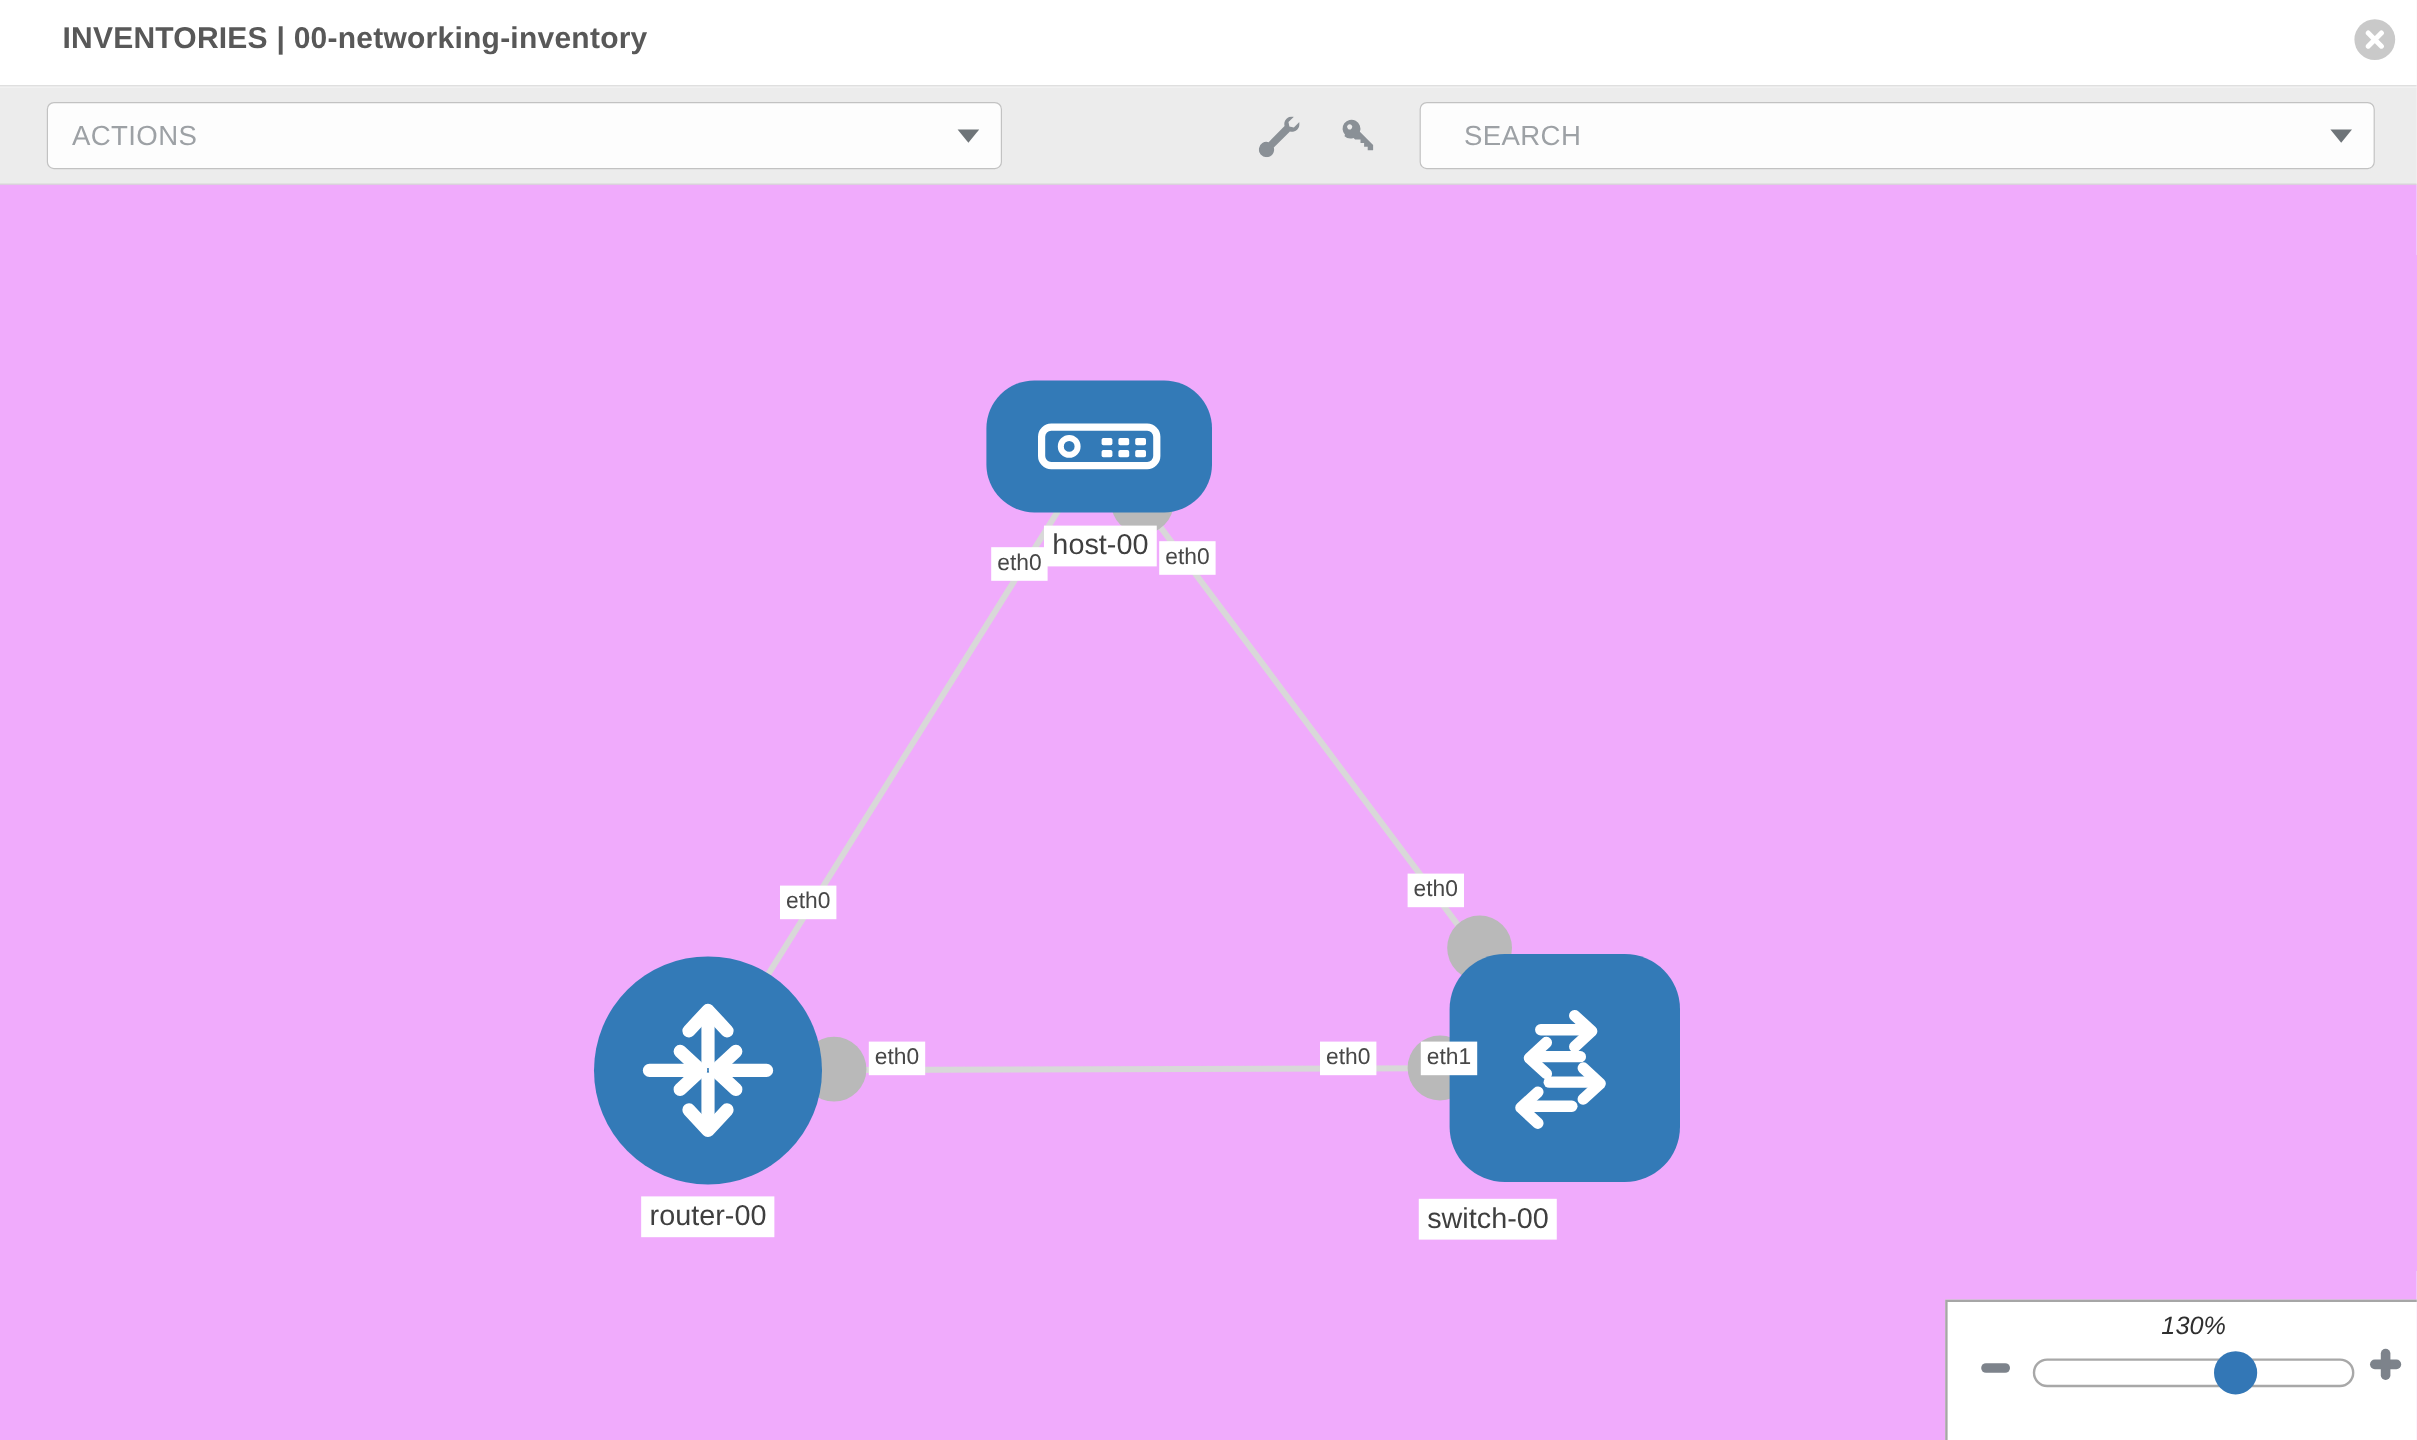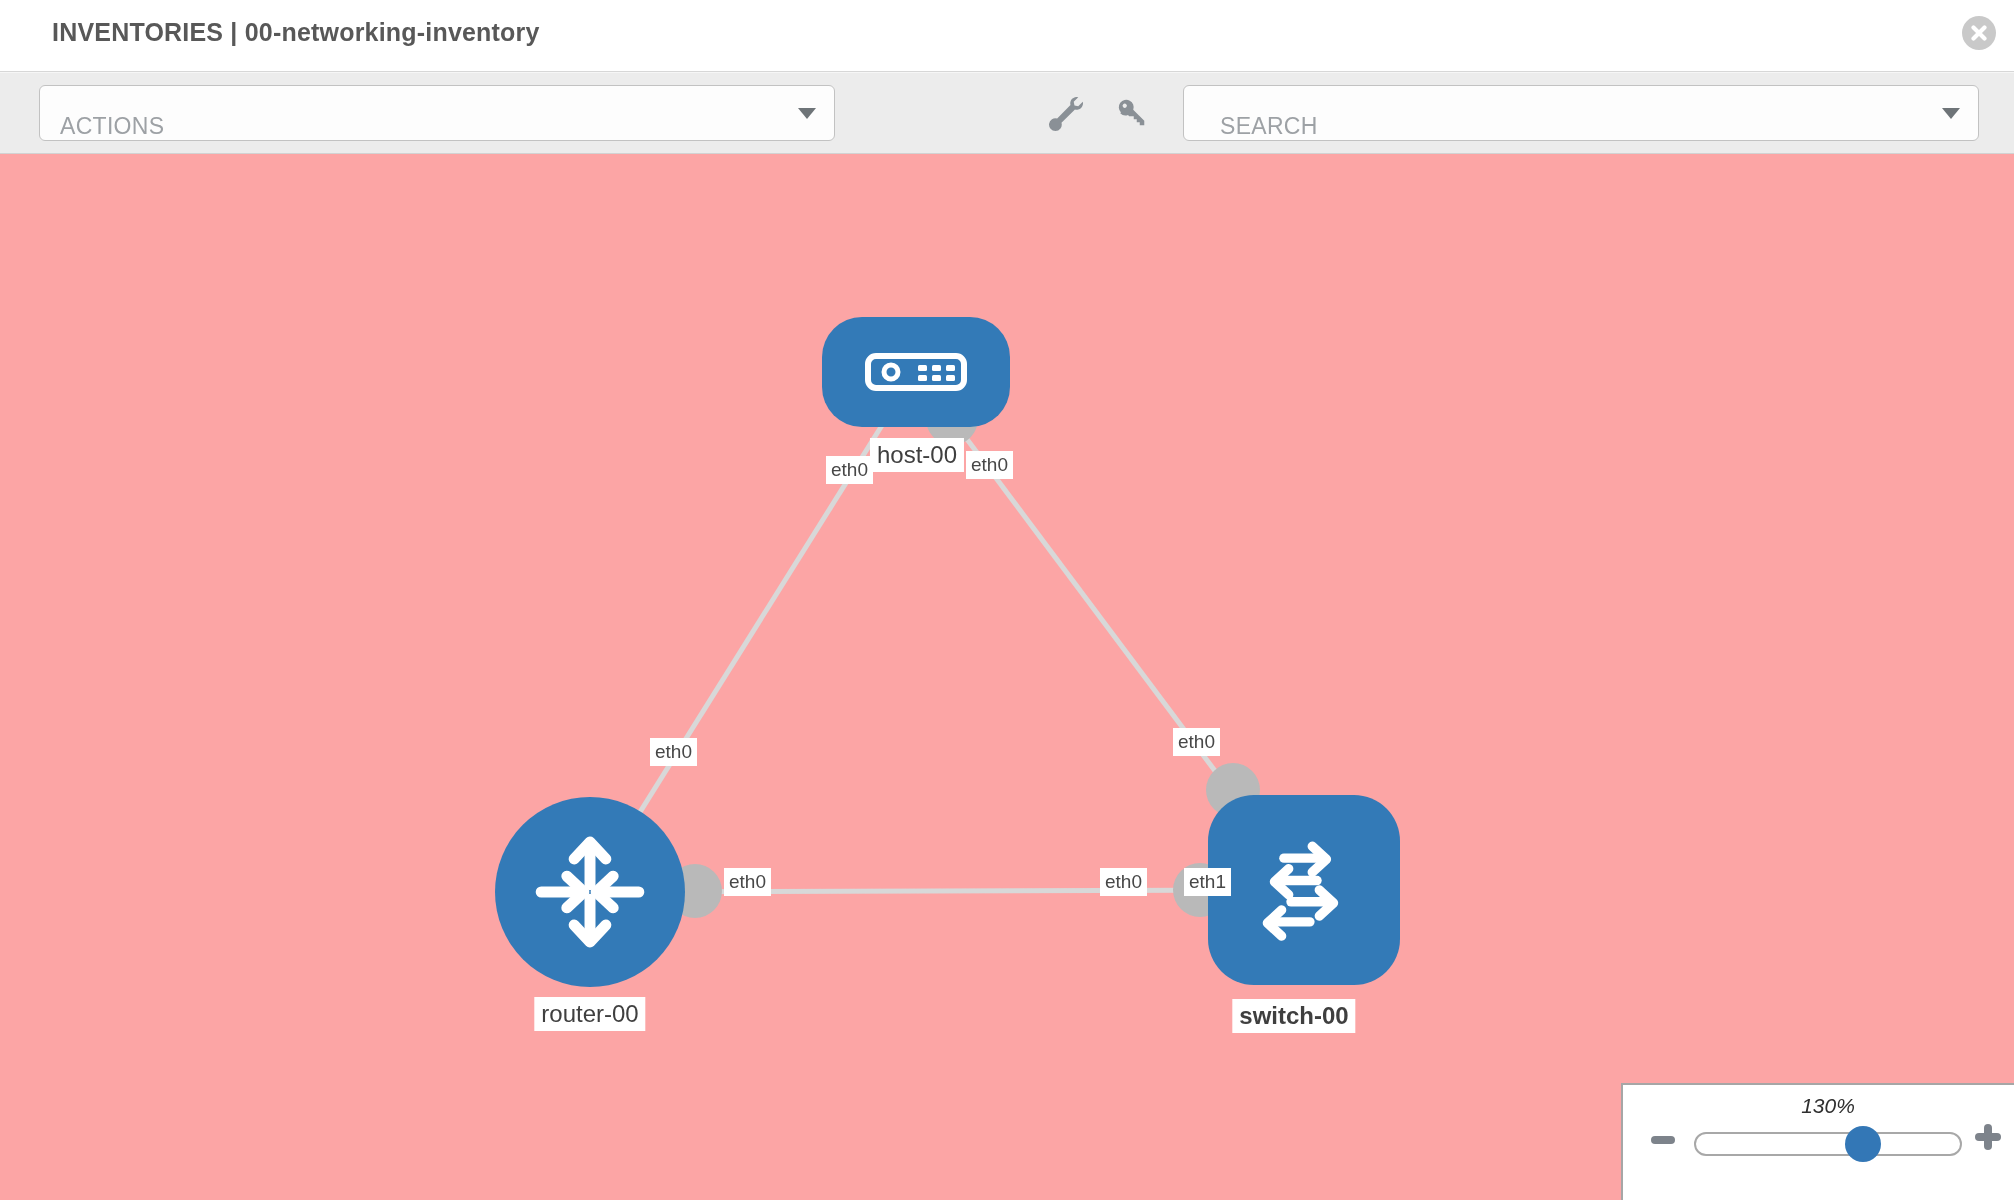--- a/index.html
+++ b/index.html
@@ -8,32 +8,32 @@
   .app { position:relative; width:2014px; height:1200px; overflow:hidden; background:#f6f6f6; }
 
   
   .header { position:absolute; top:0; left:0; right:0; height:72px; background:#ffffff; border-bottom:1px solid #d7d7d7; }
   .header-title { position:absolute; left:52px; top:18px; font-size:25px; font-weight:700; color:#585858; letter-spacing:0.2px; }
   .close-btn { position:absolute; right:18px; top:16px; width:34px; height:34px; border-radius:50%; background:#c9c9c9; cursor:pointer; display:flex; align-items:center; justify-content:center; }
   .close-btn svg { width:16px; height:16px; }
 
   
   .toolbar { position:absolute; top:73px; left:0; right:0; height:81px; background:#ececec; border-bottom:1px solid #d2d2d2; }
-  .select-box { position:absolute; top:12px; height:56px; background:#fdfdfd; border:1px solid #c2c2c2; border-radius:6px; display:flex; align-items:flex-end; padding:0 20px; cursor:pointer; }
+  .select-box { position:absolute; top:12px; height:56px; background:#fdfdfd; border:1px solid #c2c2c2; border-radius:6px; display:flex; align-items:center; padding:0 20px; cursor:pointer; }
   .select-box .label { font-size:23px; color:#9da1a5; letter-spacing:0.3px; }
   .actions-box { left:39px; width:796px; }
   .search-box { left:1183px; width:796px;padding-left:36px; }
   .caret { position:absolute; right:18px; top:50%; margin-top:-5px; width:0; height:0; border-left:9px solid transparent; border-right:9px solid transparent; border-top:11px solid #6e7478; }
   .tool-icon { position:absolute; top:24px; width:34px; height:34px; cursor:pointer; }
   .tool-icon svg { width:34px; height:34px; fill:#8a9096; }
   .wrench { left:1049px; }
   .key { left:1116px; }
 
   
-  .canvas { position:absolute; top:154px; left:0; right:0; bottom:0; background:#fca5a5; }
+  .canvas { position:absolute; top:154px; left:0; right:0; bottom:0; background:#f0abfc; }
   .links-layer { position:absolute; top:0; left:0; width:2014px; height:1046px; }
   .iface { position:absolute; border-radius:50%; background:#b9b9b9; }
   .node { position:absolute; background:#337ab7; display:flex; align-items:center; justify-content:center; cursor:pointer; }
   .node-host   { left:822px; top:163px; width:188px; height:110px; border-radius:40px; }
   .node-router { left:495px; top:643px; width:190px; height:190px; border-radius:50%; }
   .node-switch { left:1208px; top:641px; width:192px; height:190px; border-radius:46px; }
 
   .chip { position:absolute; background:#ffffff; color:#474747; white-space:nowrap; line-height:1.15; padding:3px 5px; }
   .chip-name { font-size:24px; color:#3f3f3f; padding:3px 7px; transform:translateX(-50%); }
   .chip-if { font-size:19px; }
@@ -145,21 +145,21 @@
     <div class="chip chip-if" style="left:826px; top:302px;">eth0</div>
     <div class="chip chip-if" style="left:966px; top:297px;">eth0</div>
     <div class="chip chip-if" style="left:650px; top:584px;">eth0</div>
     <div class="chip chip-if" style="left:1173px; top:574px;">eth0</div>
     <div class="chip chip-if" style="left:724px; top:714px;">eth0</div>
     <div class="chip chip-if" style="left:1100px; top:714px;">eth0</div>
     <div class="chip chip-if" style="left:1184px; top:714px;">eth1</div>
 
     <div class="chip chip-name" style="left:917px; top:284px;">host-00</div>
     <div class="chip chip-name" style="left:590px; top:843px;">router-00</div>
-    <div class="chip chip-name" style="left:1294px; top:845px;font-weight:bold;">switch-00</div>
+    <div class="chip chip-name" style="left:1240px; top:845px;">switch-00</div>
 
     <div class="zoom-panel">
       <div class="zoom-value">130%</div>
       <div class="zoom-minus"></div>
       <div class="zoom-track"></div>
       <div class="zoom-thumb"></div>
       <div class="zoom-plus"></div>
     </div>
 
   </div>

